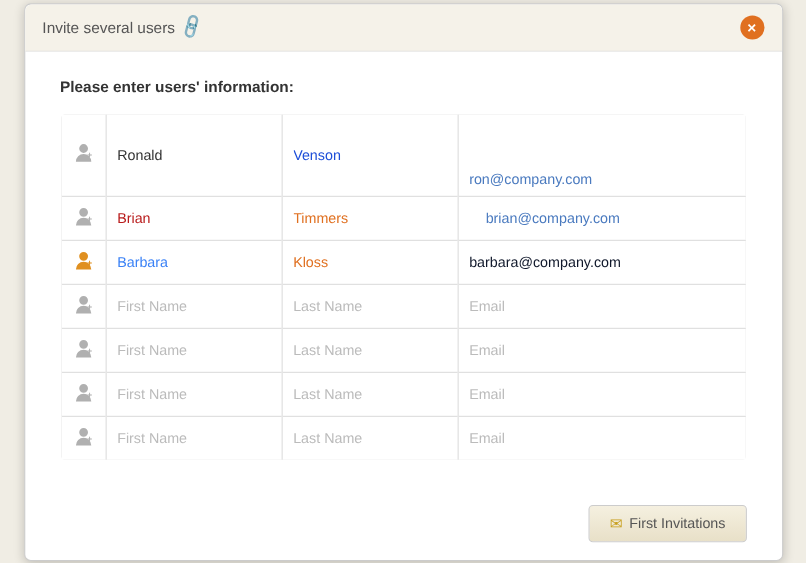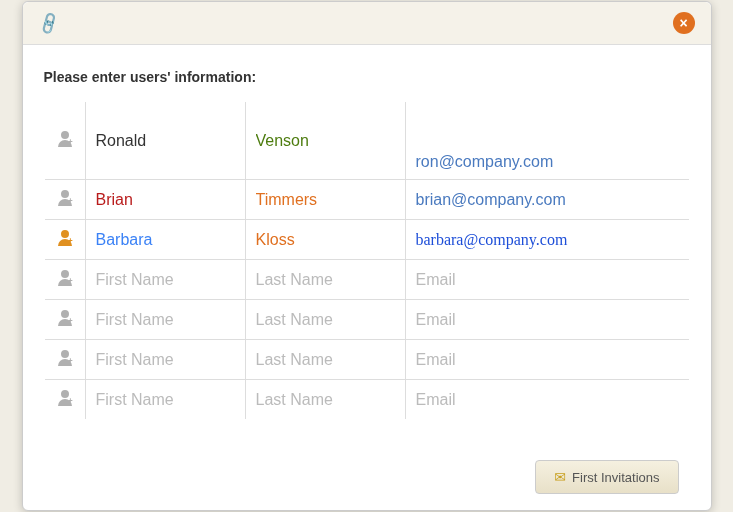--- a/index.html
+++ b/index.html
@@ -54,21 +54,21 @@
       color: #fff;
       font-size: 14px;
       cursor: pointer;
       display: flex;
       align-items: center;
       justify-content: center;
       font-weight: bold;
       line-height: 1;
     }
     .dialog-body {
-      padding: 24px 21px;
+      padding: 24px 32px;
     }
     .section-title {
       font-size: 14px;
       font-weight: bold;
       color: #333;
       margin-bottom: 16px;
     }
     .user-table {
       width: 100%;
       border: 1px solid #ccc;
@@ -95,21 +95,21 @@
       text-align: center;
       padding: 8px 6px;
     }
     .col-first { width: 160px; }
     .col-last { width: 160px; }
     .col-email { }
     input.row-input {
       border: none;
       outline: none;
       width: 100%;
-      font-size: 16px;
+      font-size: 13px;
       color: #333;
       background: transparent;
     }
     input.row-input::placeholder {
       color: #bbb;
     }
     .dialog-footer {
       padding: 16px 32px;
       display: flex;
       justify-content: flex-end;
@@ -140,54 +140,55 @@
       color: #c8a020;
       font-size: 14px;
     }
   </style>
 </head>
 <body>
 
 <div class="dialog">
   <div class="dialog-header">
     <div class="dialog-title">
+      <span>Invite several users</span>
       <span class="link-icon">🔗</span>
     </div>
     <button class="close-btn">×</button>
   </div>
   <div class="dialog-body">
     <div class="section-title">Please enter users' information:</div>
     <table class="user-table">
       <tbody id="table-body">
       <tr>
             <td class="icon-cell"><svg viewBox="0 0 20 20" width="20" height="20" fill="#b0b0b0">
       <path d="M10 10a4 4 0 1 0 0-8 4 4 0 0 0 0 8zm-7 8a7 7 0 0 1 14 0H3z"></path>
       <text x="13" y="15" font-size="8" fill="#b0b0b0" font-weight="bold">+</text>
     </svg></td>
             <td class="col-first"><input type="text" class="row-input" placeholder="First Name" value="Ronald" style="color: rgb(51, 51, 51);"></td>
-            <td class="col-last"><input type="text" class="row-input" placeholder="Last Name" value="Venson" style="color: #4d7c0f;"></td>
+            <td class="col-last"><input type="text" class="row-input" placeholder="Last Name" value="Venson" style="color: #1d4ed8;"></td>
             <td class="col-email"><input type="text" class="row-input" placeholder="Email" value="ron@company.com" style="color: rgb(74, 122, 191); margin-top: 43px;"></td>
           </tr>
           <tr>
             <td class="icon-cell"><svg viewBox="0 0 20 20" width="20" height="20" fill="#b0b0b0">
       <path d="M10 10a4 4 0 1 0 0-8 4 4 0 0 0 0 8zm-7 8a7 7 0 0 1 14 0H3z"></path>
       <text x="13" y="15" font-size="8" fill="#b0b0b0" font-weight="bold">+</text>
     </svg></td>
             <td class="col-first"><input type="text" class="row-input" placeholder="First Name" value="Brian" style="color: #b91c1c;"></td>
             <td class="col-last"><input type="text" class="row-input" placeholder="Last Name" value="Timmers" style="color: rgb(224, 112, 32);"></td>
-            <td class="col-email"><input type="text" class="row-input" placeholder="Email" value="brian@company.com" style="color: rgb(74, 122, 191);"></td>
+            <td class="col-email"><input type="text" class="row-input" placeholder="Email" value="brian@company.com" style="color: rgb(74, 122, 191); margin-left: 15px;"></td>
           </tr>
           <tr>
             <td class="icon-cell"><svg viewBox="0 0 20 20" width="20" height="20" fill="#e09020">
       <path d="M10 10a4 4 0 1 0 0-8 4 4 0 0 0 0 8zm-7 8a7 7 0 0 1 14 0H3z"></path>
       <text x="13" y="15" font-size="8" fill="#e09020" font-weight="bold">+</text>
     </svg></td>
             <td class="col-first"><input type="text" class="row-input" placeholder="First Name" value="Barbara" style="color: #3b82f6;"></td>
             <td class="col-last"><input type="text" class="row-input" placeholder="Last Name" value="Kloss" style="color: rgb(224, 112, 32);"></td>
-            <td class="col-email"><input type="text" class="row-input" placeholder="Email" value="barbara@company.com" style="color: #1d4ed8; font-family: Liberation Serif, serif;"></td>
+            <td class="col-email"><input type="text" class="row-input" placeholder="Email" value="barbara@company.com" style="color: #0f172a;"></td>
           </tr>
           <tr>
             <td class="icon-cell"><svg viewBox="0 0 20 20" width="20" height="20" fill="#b0b0b0">
       <path d="M10 10a4 4 0 1 0 0-8 4 4 0 0 0 0 8zm-7 8a7 7 0 0 1 14 0H3z"></path>
       <text x="13" y="15" font-size="8" fill="#b0b0b0" font-weight="bold">+</text>
     </svg></td>
             <td class="col-first"><input type="text" class="row-input" placeholder="First Name" style=""></td>
             <td class="col-last"><input type="text" class="row-input" placeholder="Last Name" style=""></td>
             <td class="col-email"><input type="text" class="row-input" placeholder="Email" style=""></td>
           </tr>

